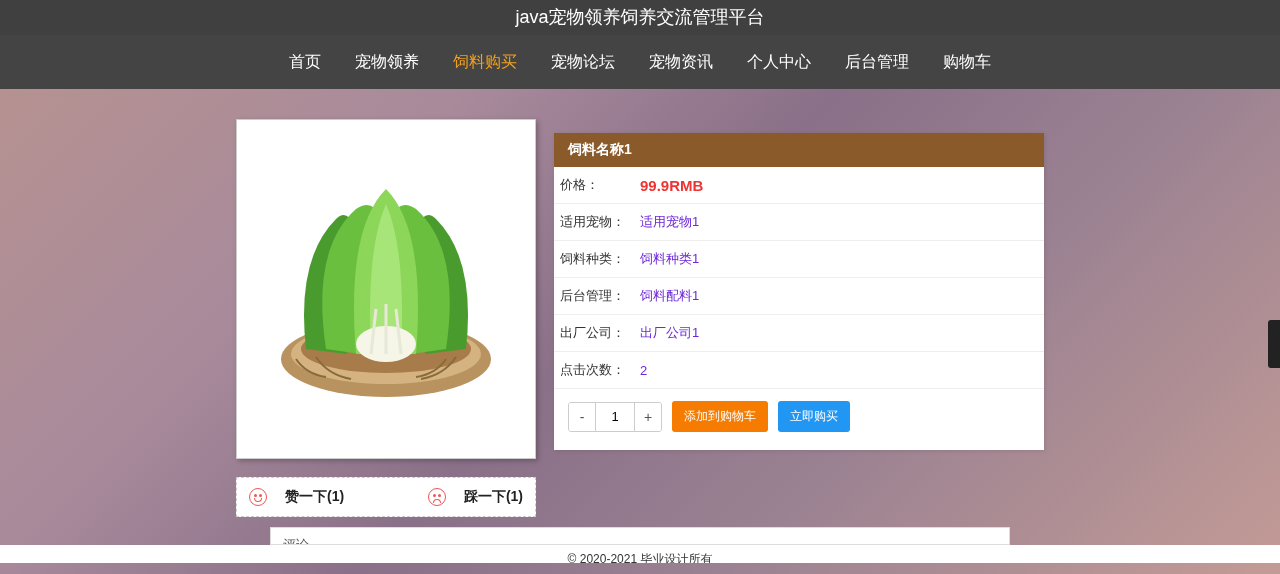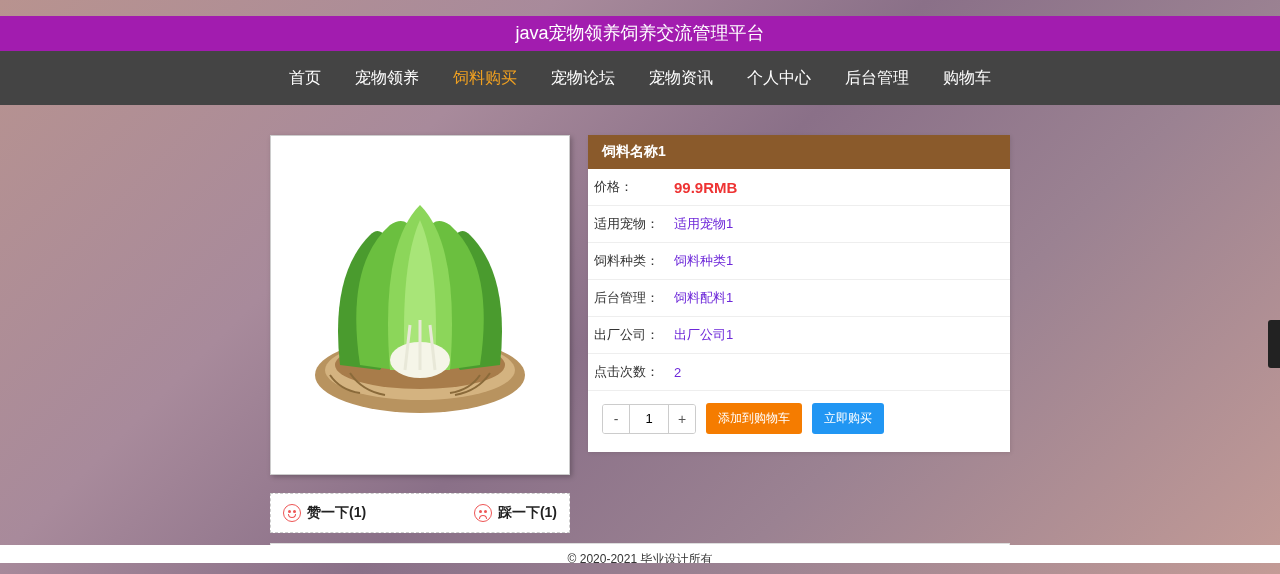--- a/index.html
+++ b/index.html
@@ -6,27 +6,26 @@
     body {
       font-family: "Microsoft YaHei", Arial, sans-serif;
       font-size: 14px;
       background: linear-gradient(135deg, #b8938f 0%, #a88a9b 30%, #8a7088 50%, #9b8292 70%, #c39b96 100%);
       width: 1280px;
       height: 574px;
       overflow: hidden;
       position: relative;
     }
     .header-bar {
-      background: #a21caf;
+      background: #404040;
       color: #fff;
       text-align: center;
       font-size: 18px;
       padding: 5px 0 6px 0;
       font-weight: 500;
-      margin-top: 16px;
     }
     .nav-bar {
       background: #444;
       height: 54px;
       display: flex;
       justify-content: center;
       align-items: center;
       gap: 30px;
     }
     .nav-item {
@@ -64,21 +63,21 @@
       background: #fff;
       border: 1px dashed #ccc;
       display: flex;
       padding: 10px 12px;
       gap: 0;
     }
     .like-cell {
       flex: 1;
       display: flex;
       align-items: center;
-      gap: 6px;
+      gap: 18px;
       cursor: pointer;
     }
     .like-cell:last-child { justify-content: flex-end; }
     .face-icon {
       width: 18px; height: 18px;
       border: 1.5px solid #e55;
       border-radius: 50%;
       display: inline-flex;
       align-items: center;
       justify-content: center;
@@ -115,23 +114,24 @@
       width: 740px;
       background: #fff;
       border: 1px solid #ddd;
       padding: 8px 12px 0 12px;
       font-size: 13px;
       color: #555;
       height: 18px;
       overflow: hidden;
     }
     .right-panel {
-      width: 422px;
+      width: 490px;
       background: #fff;
       box-shadow: 1px 1px 4px rgba(0,0,0,0.1);
+      margin-top: 14px;
     }
     .panel-title {
       background: #8a5a2b;
       color: #fff;
       font-weight: bold;
       padding: 8px 14px;
       font-size: 14px;
     }
     .detail-row {
       display: flex;

